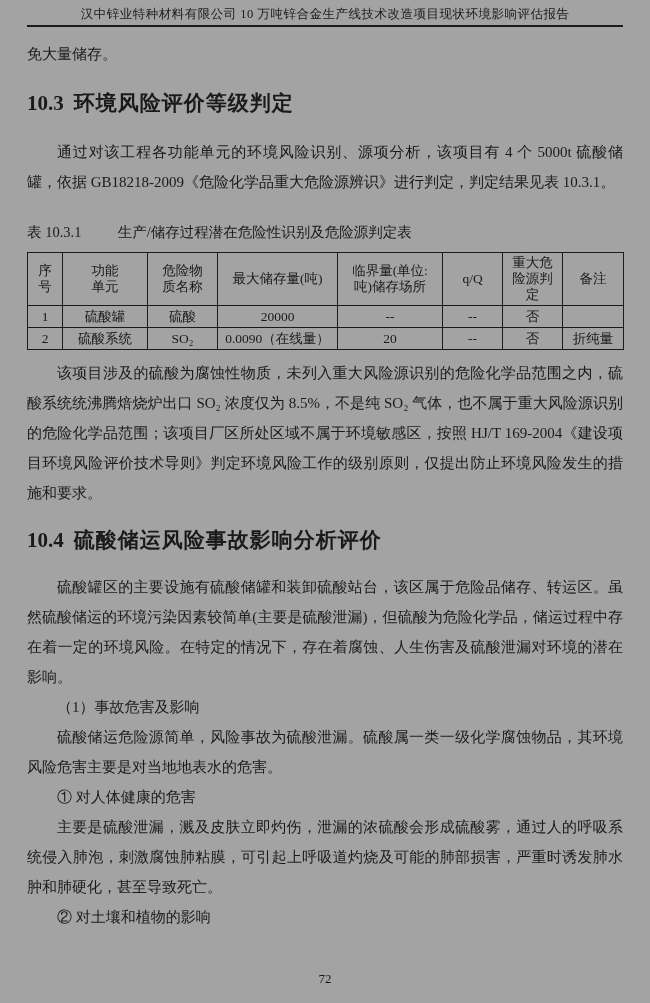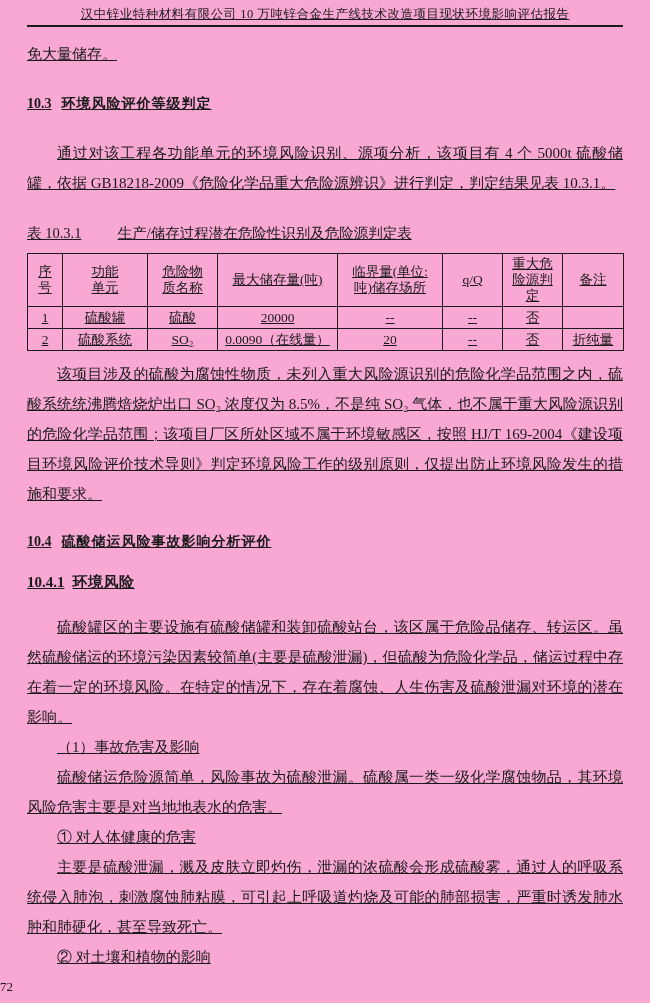--- a/index.html
+++ b/index.html
@@ -1,27 +1,26 @@
 <!DOCTYPE html>
 <html lang="zh"><head>
 <meta charset="utf-8">
 <style>
   html, body { margin: 0; padding: 0; background: #e8e8e8; }
   .page {
     position: relative;
     width: 650px;
     height: 1003px;
     margin: 0 auto;
-    background: #f9a8d4;
+    background: #a3a3a3;
     box-sizing: border-box;
     padding: 6px 27px 0 27px;
     font-family: "Liberation Serif", "DejaVu Serif", serif;
     color: #1a1a1a;
     overflow: hidden;
-    text-decoration: underline;
   }
   .running-header {
     text-align: center;
     font-size: 12.5px;
     line-height: 16px;
     padding-bottom: 3px;
     border-bottom: 2px solid #1b1b1b;
     letter-spacing: 0.5px;
   }
   .body-text {
@@ -29,21 +28,21 @@
     line-height: 30px;
     text-align: justify;
   }
   p.para { margin: 0; text-indent: 2em; }
   p.carryover { margin: 12px 0 0 0; text-indent: 0; }
   p.first-after-head { margin-top: 22px; }
   p.after-table { margin-top: 8px; }
   p.item-line { margin: 0; text-indent: 2em; }
   h2.sec-heading {
     font-family: "Liberation Sans", "DejaVu Sans", sans-serif;
-    font-size: 14px;
+    font-size: 21px;
     line-height: 24px;
     font-weight: bold;
     margin: 22px 0 0 0;
     letter-spacing: 1px;
   }
   h2.sec-heading .sec-num { margin-right: 10px; letter-spacing: 0; font-family: "Liberation Serif", serif; }
   h2.sec-104 { margin-top: 20px; }
   h3.subsec-heading {
     font-family: "Liberation Sans", "DejaVu Sans", sans-serif;
     font-size: 15px;
@@ -77,21 +76,22 @@
     white-space: pre-line;
     overflow: hidden;
   }
   table.risk-table thead th { height: 50px; }
   table.risk-table tbody td { height: 19px; }
   .paragraph-block { margin-top: 20px; }
   .page-number {
     position: absolute;
     left: 0;
     right: 0;
-    bottom: 8px;
+    bottom: 16px;
+    text-align: center;
     font-size: 13px;
   }
 </style>
 </head>
 <body>
 
 <div class="page">
 
   <div class="running-header">汉中锌业特种材料有限公司 10 万吨锌合金生产线技术改造项目现状环境影响评估报告</div>
 
@@ -155,21 +155,20 @@
           <td>否</td>
           <td>折纯量</td>
         </tr>
       </tbody>
     </table>
 
     <p class="para after-table">该项目涉及的硫酸为腐蚀性物质，未列入重大风险源识别的危险化学品范围之内，硫酸系统统沸腾焙烧炉出口 SO₂ 浓度仅为 8.5%，不是纯 SO₂ 气体，也不属于重大风险源识别的危险化学品范围；该项目厂区所处区域不属于环境敏感区，按照 HJ/T 169-2004《建设项目环境风险评价技术导则》判定环境风险工作的级别原则，仅提出防止环境风险发生的措施和要求。</p>
 
     <h2 class="sec-heading sec-104"><span class="sec-num">10.4</span><span>硫酸储运风险事故影响分析评价</span></h2>
 
-    <h3 class="subsec-heading"><span class="sec-num">10.4.1</span><span>环境风险</span></h3>
 
     <div class="paragraph-block">
       <p class="para">硫酸罐区的主要设施有硫酸储罐和装卸硫酸站台，该区属于危险品储存、转运区。虽然硫酸储运的环境污染因素较简单(主要是硫酸泄漏)，但硫酸为危险化学品，储运过程中存在着一定的环境风险。在特定的情况下，存在着腐蚀、人生伤害及硫酸泄漏对环境的潜在影响。</p>
       <p class="item-line">（1）事故危害及影响</p>
       <p class="para">硫酸储运危险源简单，风险事故为硫酸泄漏。硫酸属一类一级化学腐蚀物品，其环境风险危害主要是对当地地表水的危害。</p>
       <p class="item-line">① 对人体健康的危害</p>
       <p class="para">主要是硫酸泄漏，溅及皮肤立即灼伤，泄漏的浓硫酸会形成硫酸雾，通过人的呼吸系统侵入肺泡，刺激腐蚀肺粘膜，可引起上呼吸道灼烧及可能的肺部损害，严重时诱发肺水肿和肺硬化，甚至导致死亡。</p>
       <p class="item-line">② 对土壤和植物的影响</p>
     </div>
 

